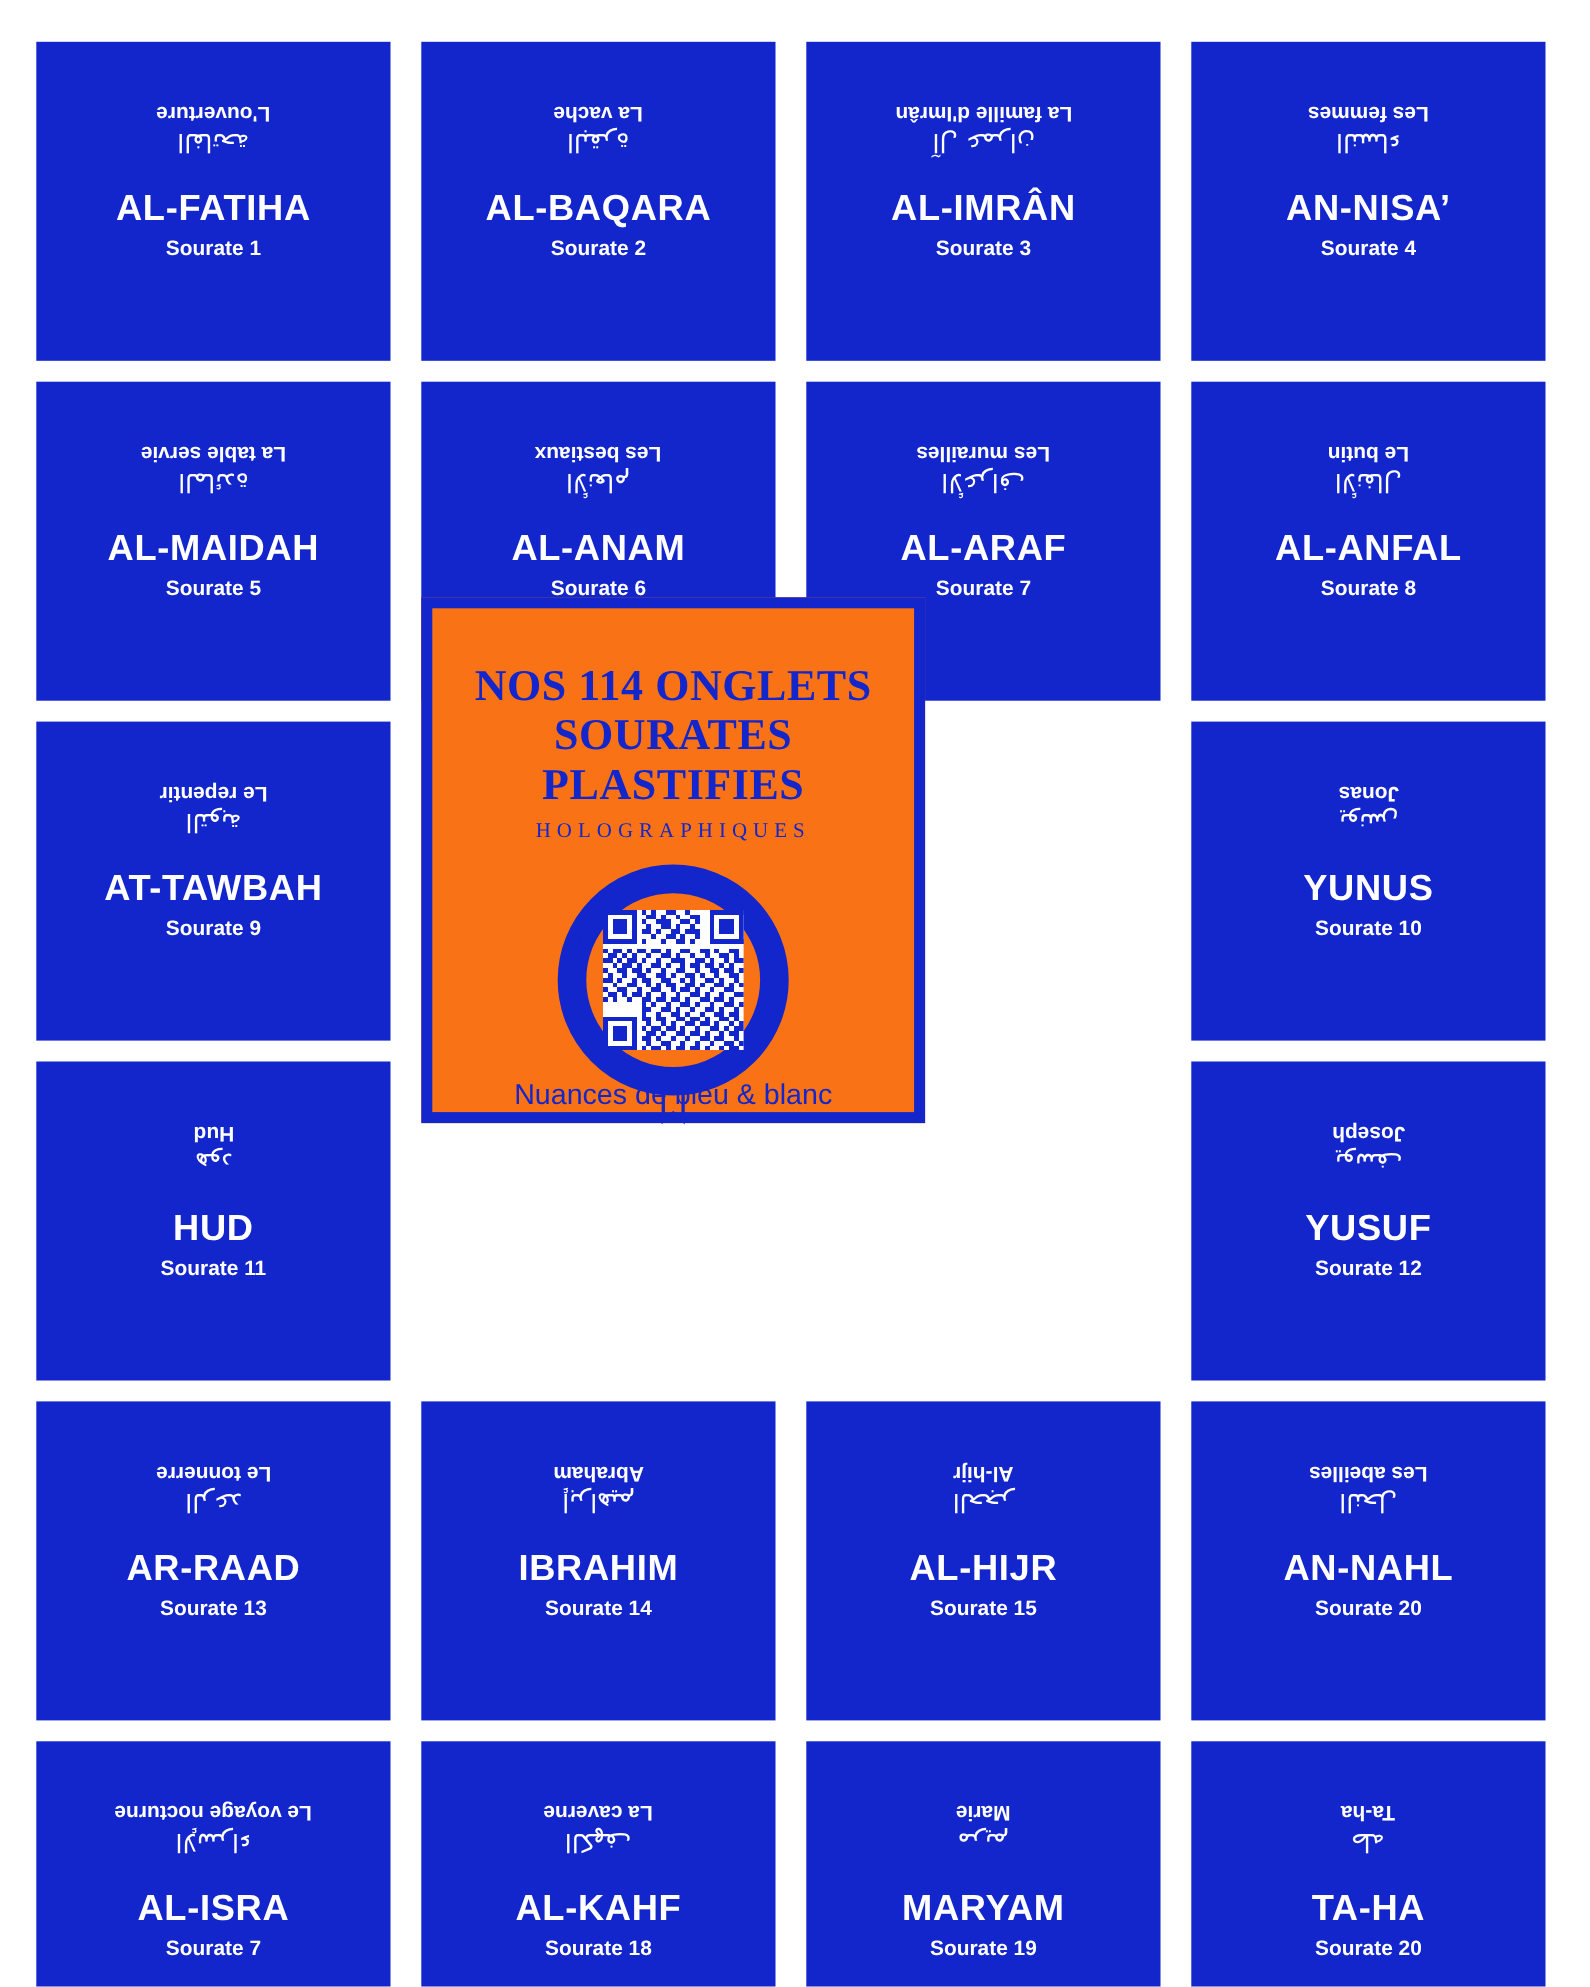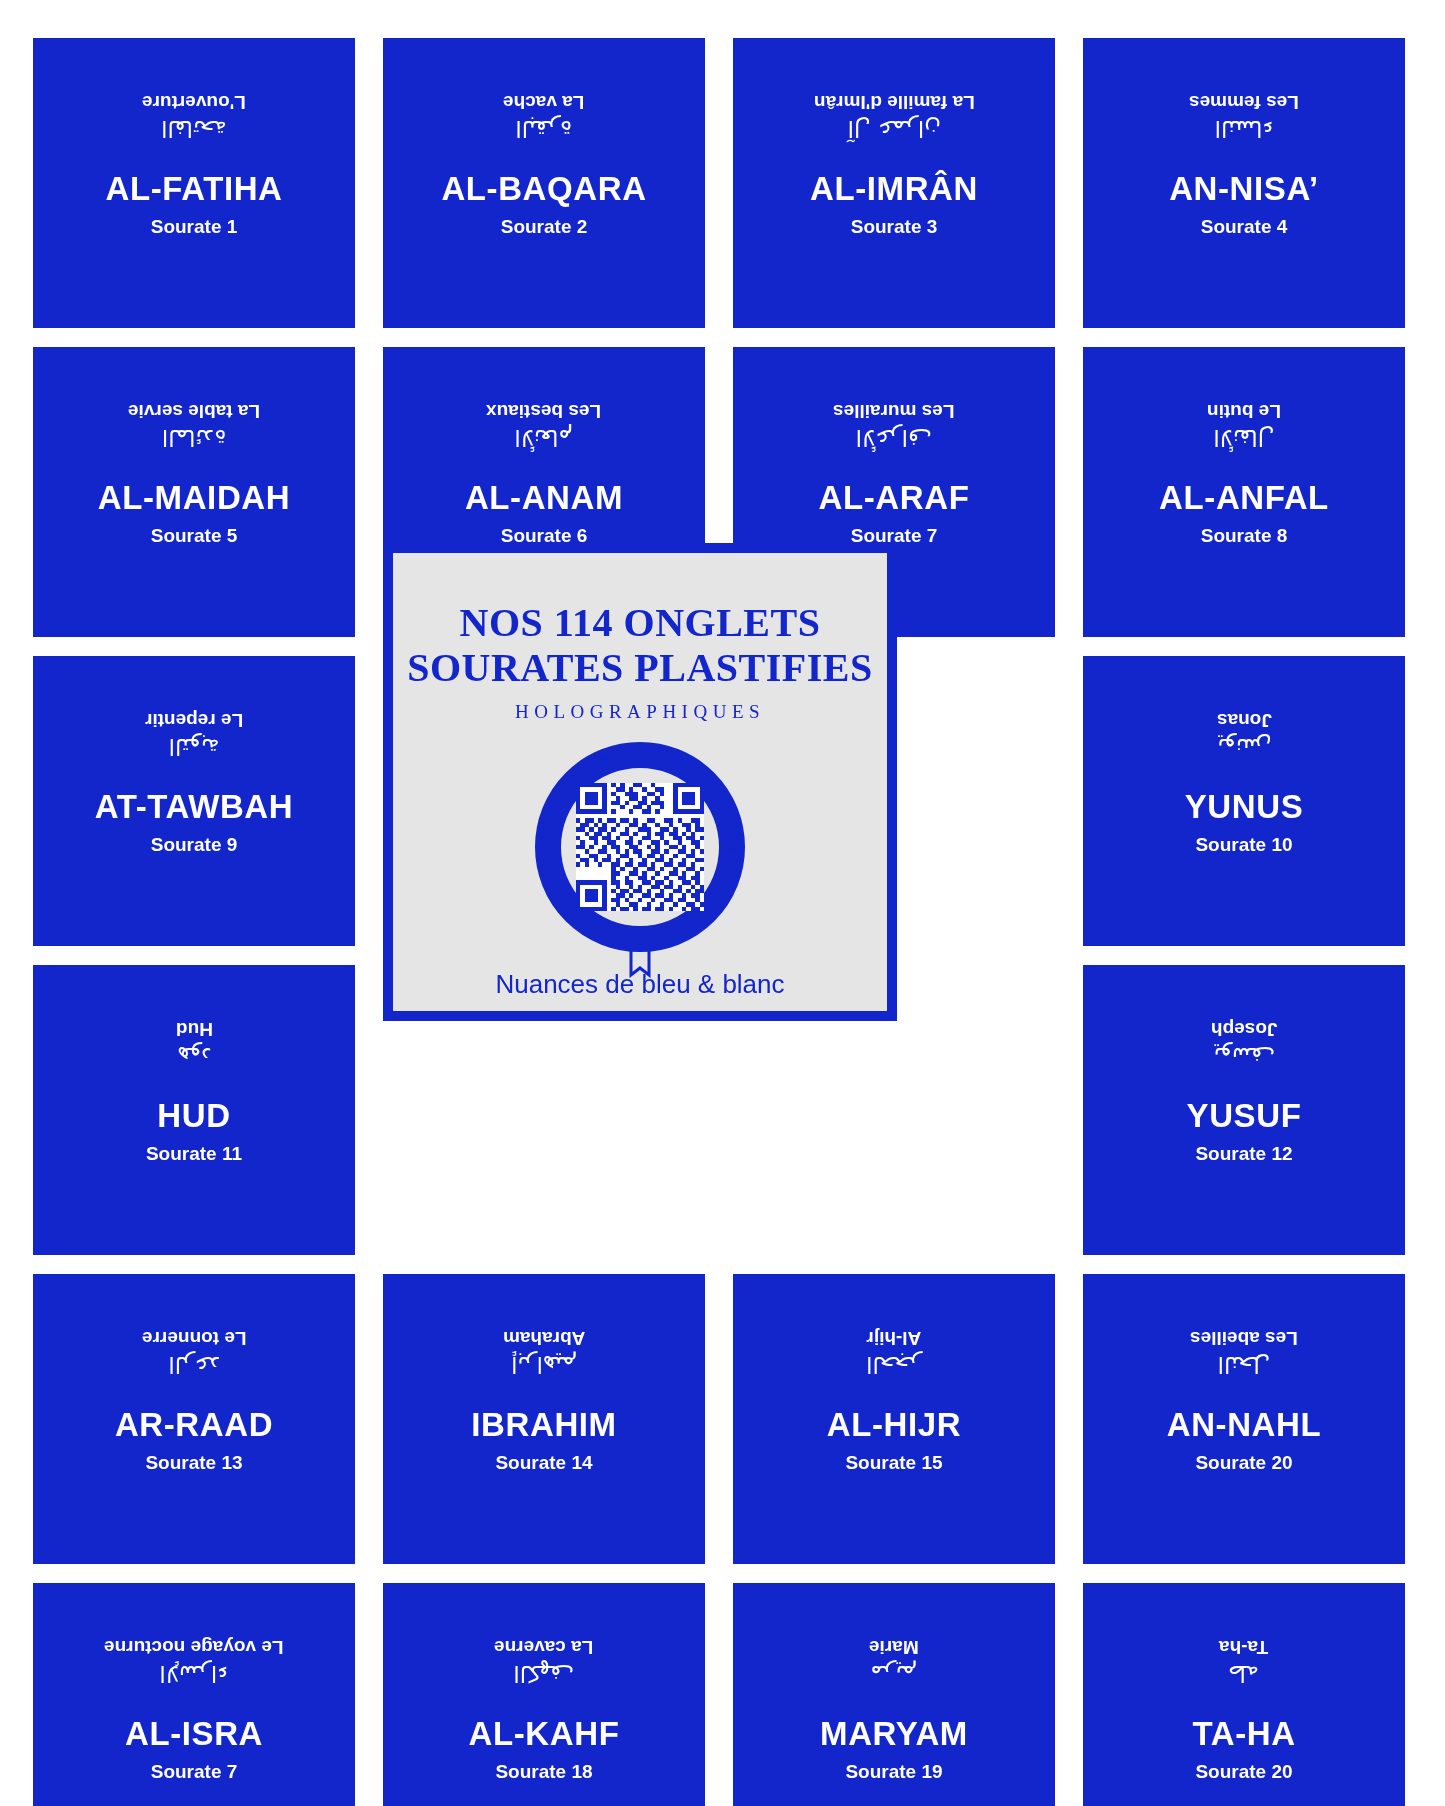--- a/index.html
+++ b/index.html
@@ -81,23 +81,23 @@
     font-size: 19px;
     font-weight: 600;
     margin-top: 8px;
     white-space: nowrap;
   }
   
   .promo {
     position: absolute;
     left: 383px;
     top: 543px;
-    width: 514px;
+    width: 458px;
     height: 478px;
-    background: #e5e5e5;
+    background: #f97316;
     border: 10px solid #1226cc;
     box-sizing: border-box;
     display: flex;
     flex-direction: column;
     align-items: center;
     z-index: 5;
   }
   .promo-title {
     color: #1226cc;
     font-family: "Liberation Serif", serif;

